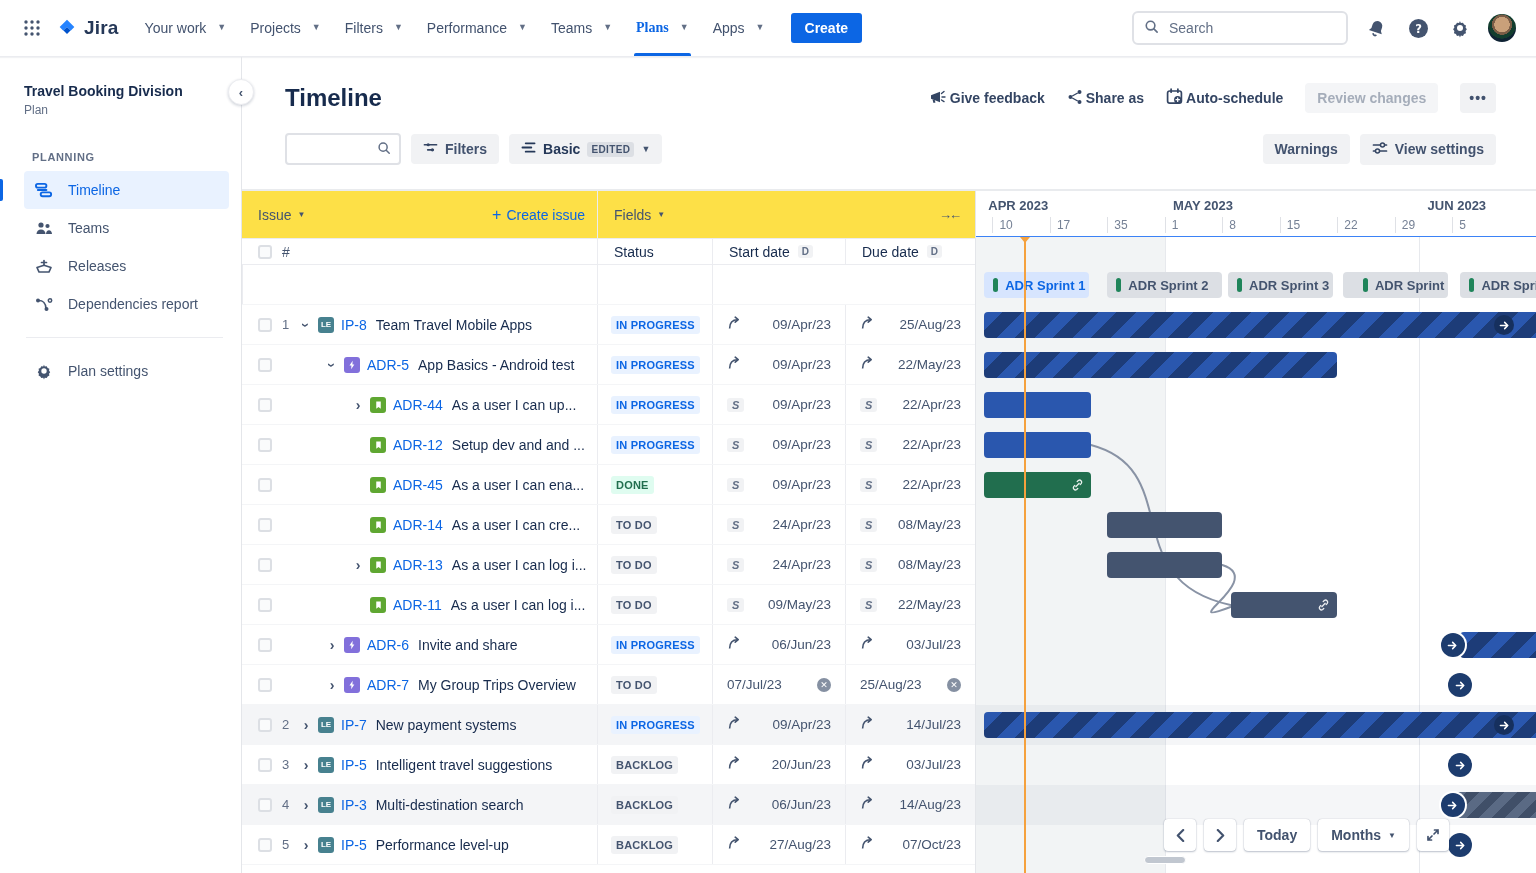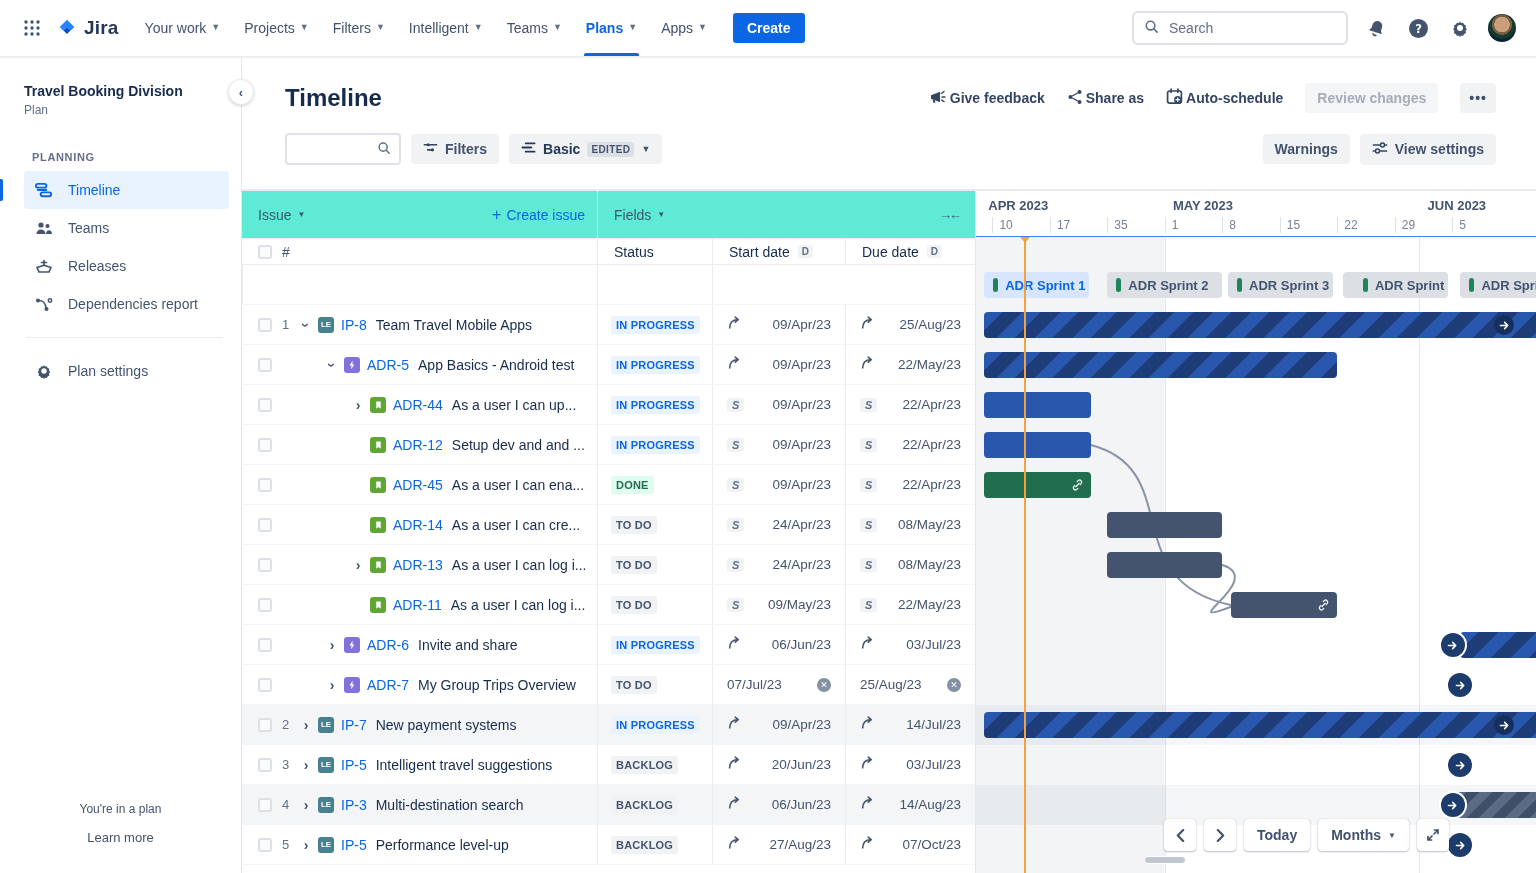--- a/index.html
+++ b/index.html
@@ -8,24 +8,24 @@
        font-family:"Liberation Sans","DejaVu Sans",sans-serif;color:#172B4D;font-size:14px;}
 
   
   .topnav{height:57px;border-bottom:1px solid #EBECF0;display:flex;align-items:center;
           justify-content:space-between;padding:0 20px 0 16px;box-shadow:0 1px 1px rgba(9,30,66,.06);}
   .nav-left{display:flex;align-items:center;gap:4px;height:100%;}
   .appswitch{width:32px;height:32px;display:flex;align-items:center;justify-content:center;border-radius:4px;cursor:pointer;}
   .logo{display:flex;align-items:center;gap:6px;margin:0 10px 0 4px;cursor:pointer;}
   .logo b{font-size:19px;color:#253858;font-weight:600;letter-spacing:.2px;}
   .navitems{display:flex;align-items:center;height:100%;}
-  .navitem{position:relative;height:100%;display:flex;align-items:center;gap:5px;padding:0 12px;
+  .navitem{position:relative;height:100%;display:flex;align-items:center;gap:11px;padding:0 12px;
            color:#42526E;font-weight:500;cursor:pointer;white-space:nowrap;}
   .navitem .chev{font-size:9px;color:#626F86;transform:translateY(-1px);}
-  .navitem.active{color:#0C66E4;font-weight:700;}
+  .navitem.active{color:#0C66E4;font-weight:700;font-family:Liberation Serif, serif;}
   .navitem.active::after{content:"";position:absolute;left:10px;right:10px;bottom:0;height:3px;background:#0C66E4;border-radius:2px 2px 0 0;}
   .create-btn{margin-left:10px;background:#0C66E4;color:#fff;border:none;border-radius:3px;
               font-weight:600;font-size:14px;padding:7px 14px;cursor:pointer;}
   .nav-right{display:flex;align-items:center;gap:14px;}
   .nav-search{display:flex;align-items:center;gap:8px;border:2px solid #DFE1E6;border-radius:6px;
               height:34px;width:216px;padding:0 10px;color:#626F86;}
   .nav-search input{border:none;outline:none;font-size:14px;width:100%;color:#172B4D;
                     font-family:"Liberation Sans","DejaVu Sans",sans-serif;}
   .nav-search input::placeholder{color:#626F86;}
   .navicon{width:28px;height:28px;display:flex;align-items:center;justify-content:center;cursor:pointer;}
@@ -70,21 +70,21 @@
   .filter-spacer{flex:1;}
   .lozenge{background:#DCDFE4;color:#44546F;font-size:10px;font-weight:700;letter-spacing:.04em;
            border-radius:3px;padding:2px 4px;}
   .chev-sm{font-size:9px;color:#44546F;}
 
   
   .board{display:flex;margin-top:24px;border-top:2px solid #E9EBEE;flex:1;min-height:0;}
   .left-table{width:733px;flex:none;}
   .grid-row{display:grid;grid-template-columns:355px 115px 133px 130px;}
   .hcell{border-left:1px solid #EBECF0;}
-  .hdr1{height:48px;border-bottom:1px solid #EBECF0;background:#5eead4;display:grid;grid-template-columns:355px 378px;}
+  .hdr1{height:48px;border-bottom:1px solid #EBECF0;background:#fde047;display:grid;grid-template-columns:355px 378px;}
   .hdr1 .cell{display:flex;align-items:center;padding:0 12px 0 16px;color:#44546F;font-weight:500;gap:6px;}
   .hdr1 .cell.fields{border-left:1px solid #EBECF0;justify-content:space-between;}
   .link-blue{color:#0C66E4;font-weight:500;cursor:pointer;display:flex;align-items:center;gap:5px;}
   .collapse-cols{color:#44546F;letter-spacing:-3px;font-size:13px;cursor:pointer;padding-right:4px;}
   .hdr2{height:26px;border-bottom:1px solid #EBECF0;font-size:13px;color:#44546F;}
   .hdr2>div{display:flex;align-items:center;padding:0 12px 0 16px;gap:8px;color:#172B4D;font-size:14px;}
   .hdr2>div:first-child{gap:10px;}
   .d-badge{background:#F1F2F4;color:#626F86;font-size:10px;font-weight:700;border-radius:3px;padding:1px 4px;}
   .checkbox{width:14px;height:14px;border:2px solid #DCDFE4;border-radius:3px;background:#FAFBFC;flex:none;cursor:pointer;}
   .team-row{height:40px;border-bottom:1px solid #F4F5F7;}
@@ -191,21 +191,21 @@
           </span>
           <span class="navitem">
             <span>Projects</span>
             <span class="chev">▼</span>
           </span>
           <span class="navitem">
             <span>Filters</span>
             <span class="chev">▼</span>
           </span>
           <span class="navitem">
-            <span>Intelligent</span>
+            <span>Performance</span>
             <span class="chev">▼</span>
           </span>
           <span class="navitem">
             <span>Teams</span>
             <span class="chev">▼</span>
           </span>
           <span class="navitem active">
             <span>Plans</span>
             <span class="chev">▼</span>
           </span>
@@ -303,24 +303,20 @@
       <div class="side-divider"></div>
       <div class="side-item">
         <span class="sicon">
           <svg width="18" height="18" viewBox="0 0 20 20">
               <path d="M10 2l1 2.3 2.5-.5 1.2 2.2 2.3 1-.5 2.5 1.5 2-1.5 2 .5 2.5-2.3 1-1.2 2.2-2.5-.5-1 2.3-1-2.3-2.5.5-1.2-2.2-2.3-1 .5-2.5-1.5-2 1.5-2-.5-2.5 2.3-1 1.2-2.2 2.5.5z" fill="#44546F" transform="scale(.86) translate(1.6 1.6)"></path>
               <circle cx="10" cy="10" r="3" fill="#fff"></circle>
             </svg>
         </span>
         <span>Plan settings</span>
       </div>
-      <div class="side-footer">
-        <div class="note">You're in a plan</div>
-        <div class="link">Learn more</div>
-      </div>
     </aside>
 
     <main class="main">
       <div class="main-header">
         <h1>Timeline</h1>
         <div class="hdr-actions">
           <span class="text-btn">
             <span>
               <svg width="18" height="16" viewBox="0 0 18 16">
                   <path d="M2 6.2v3.6l9 3.4V2.8z" fill="#344563"></path>

